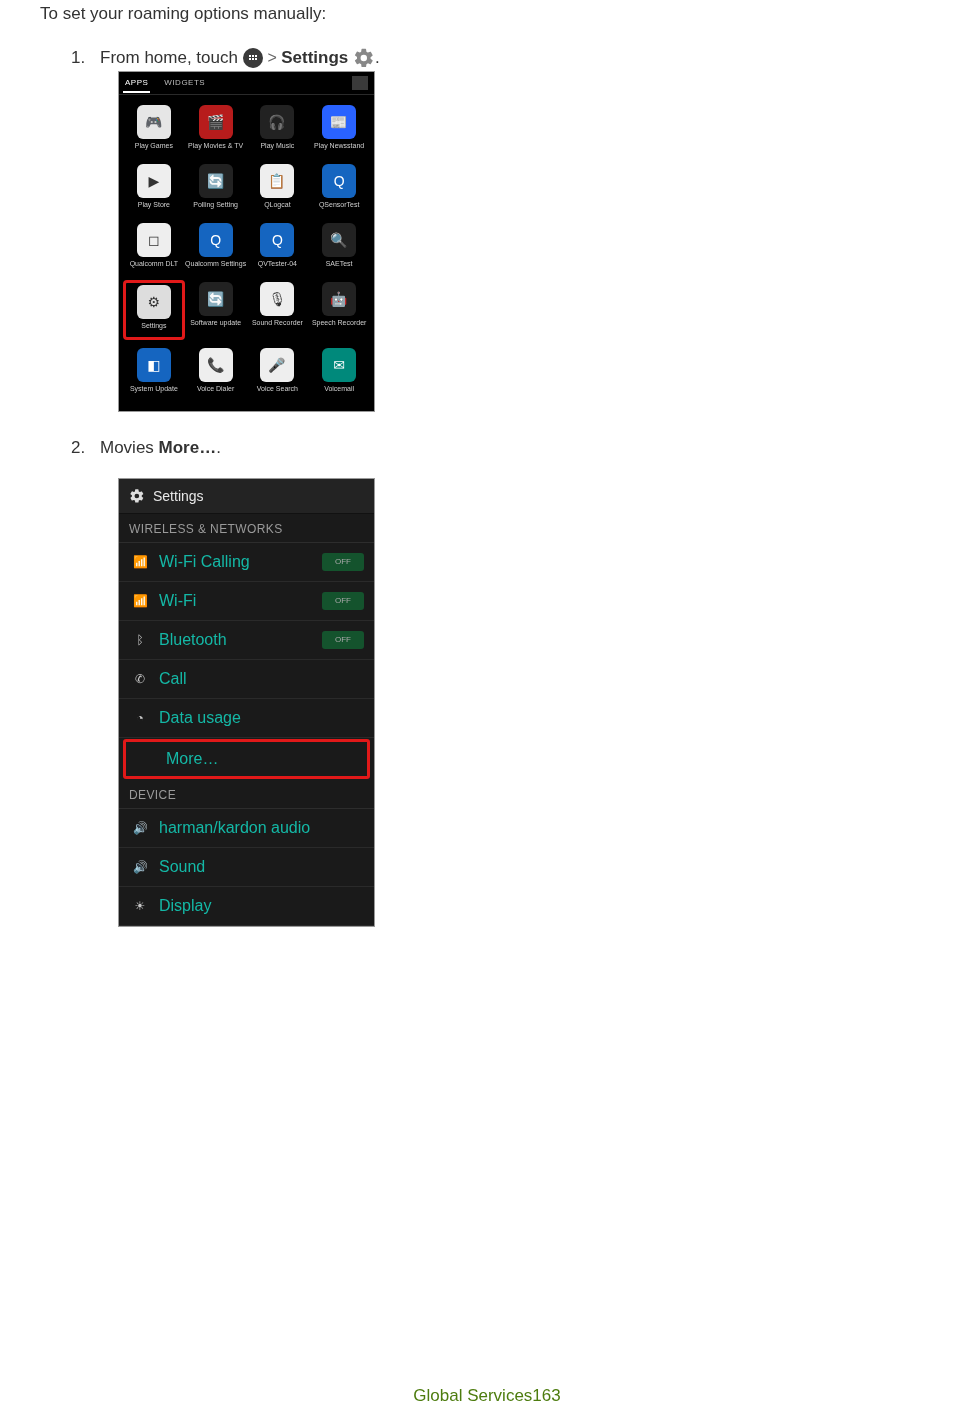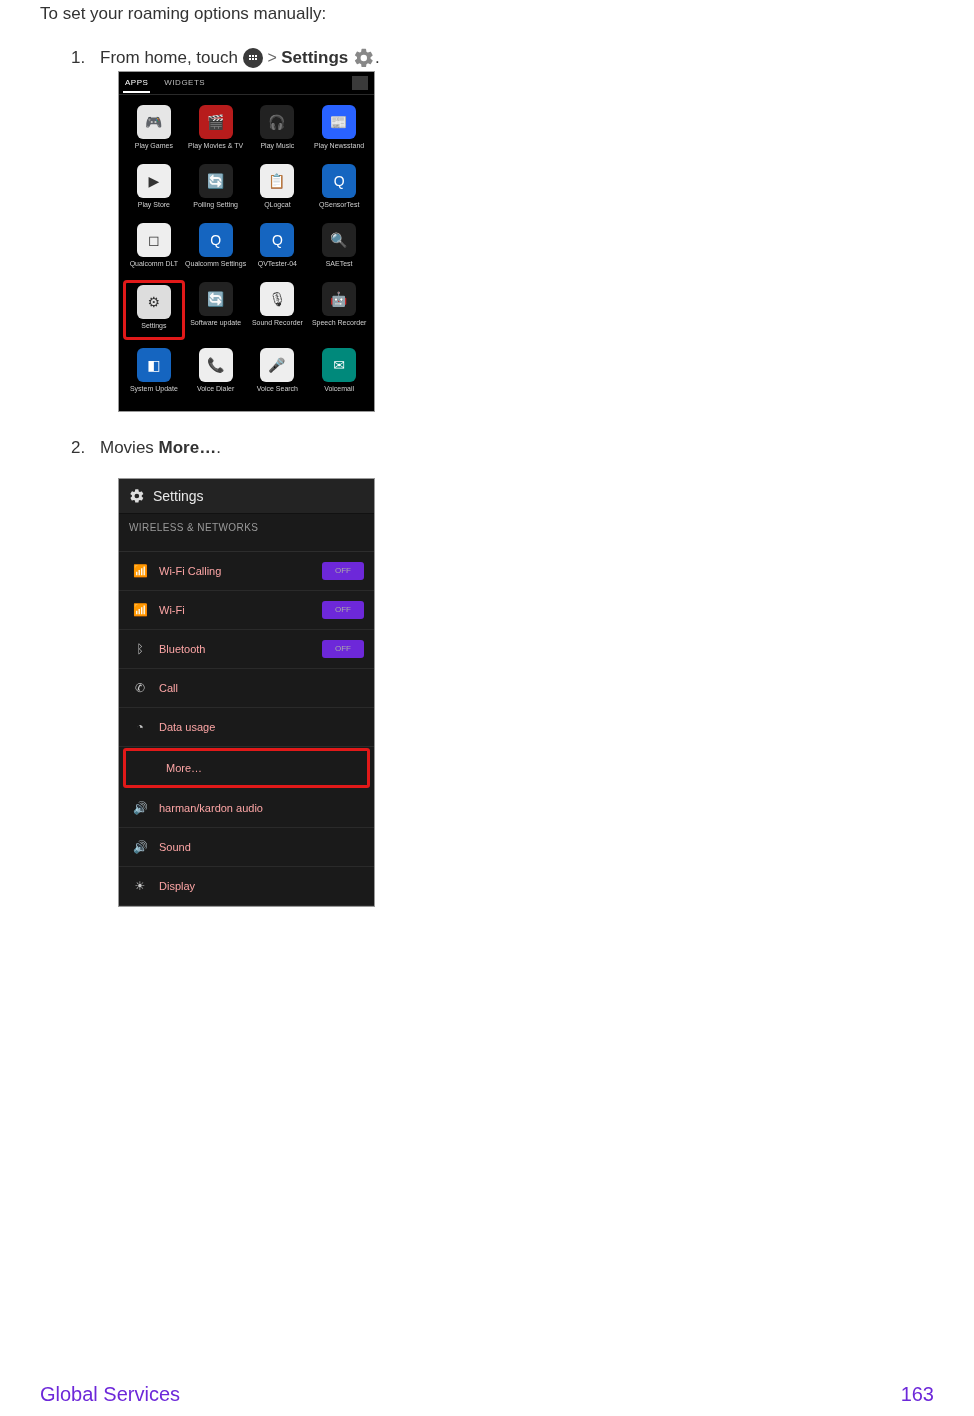--- a/index.html
+++ b/index.html
@@ -126,59 +126,59 @@
     display: flex; align-items: center;
     height: 34px;
     background: #232323;
     padding: 0 10px;
     border-bottom: 1px solid #111;
     gap: 8px;
     font-size: 14px;
   }
   .gear-svg { width: 16px; height: 16px; fill: #ddd; }
   .section-head {
-    font-size: 10px;
+    font-size: 12px;
     color: #9a9a9a;
     letter-spacing: 0.4px;
-    padding: 8px 10px 18px;
+    padding: 8px 10px 6px;
     border-bottom: 1px solid #2d2d2d;
   }
   .row {
     display: flex; align-items: center;
     height: 38px;
     padding: 0 10px 0 14px;
     border-bottom: 1px solid #2a2a2a;
     gap: 12px;
   }
   .row .row-icon { width: 14px; text-align: center; color: #c9c9c9; font-size: 12px; }
-  .row .row-label { font-size: 11px; color: #fca5a5; }
+  .row .row-label { font-size: 16px; color: #14b8a6; }
   .toggle {
     margin-left: auto;
     width: 42px; height: 18px;
-    background: #6d28d9;
+    background: #14532d;
     border-radius: 3px;
     font-size: 8px;
     color: #aaa;
     display: flex; align-items: center; justify-content: center;
   }
   .more-hl {
     border: 3px solid #e11919;
     border-radius: 3px;
     margin: 1px 4px;
   }
   .more-hl .row { border-bottom: none; height: 34px; }
 
   .footer {
     position: absolute;
     bottom: 10px;
     left: 40px; right: 40px;
     display: flex;
-    justify-content: space-between;
-    font-size: 20px;
-    color: #6d28d9;
+    justify-content: center;
+    font-size: 17px;
+    color: #4d7c0f;
   }
 
   .chev {
     font-size: 16px;
     color: #666;
     vertical-align: middle;
   }
 </style>
 </head>
 <body>
@@ -335,20 +335,21 @@
               <span class="row-icon">◔</span>
               <span class="row-label">Data usage</span>
             </div>
           </div>
         <div class="more-hl">
           <div class="row">
             <span class="row-icon"></span>
             <span class="row-label">More…</span>
           </div>
         </div>
+        <div class="section-head">DEVICE</div>
         <div id="rows2">
             <div class="row">
               <span class="row-icon">🔊</span>
               <span class="row-label">harman/kardon audio</span>
             </div>
             <div class="row">
               <span class="row-icon">🔊</span>
               <span class="row-label">Sound</span>
             </div>
             <div class="row">

